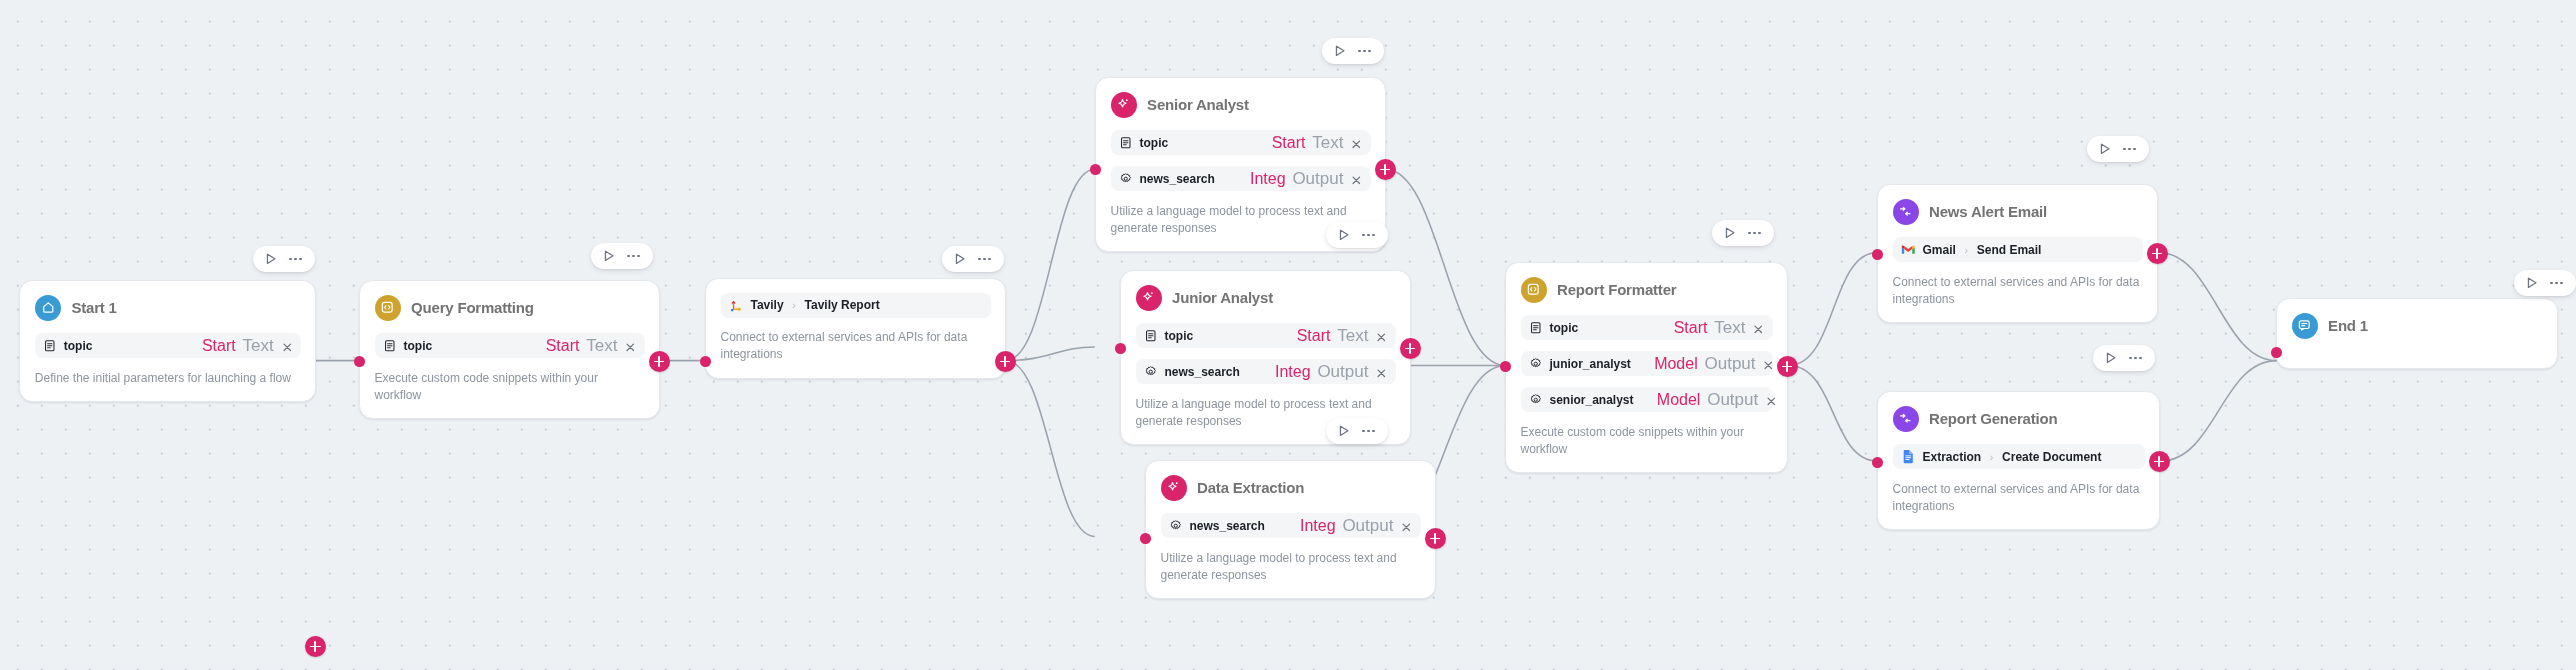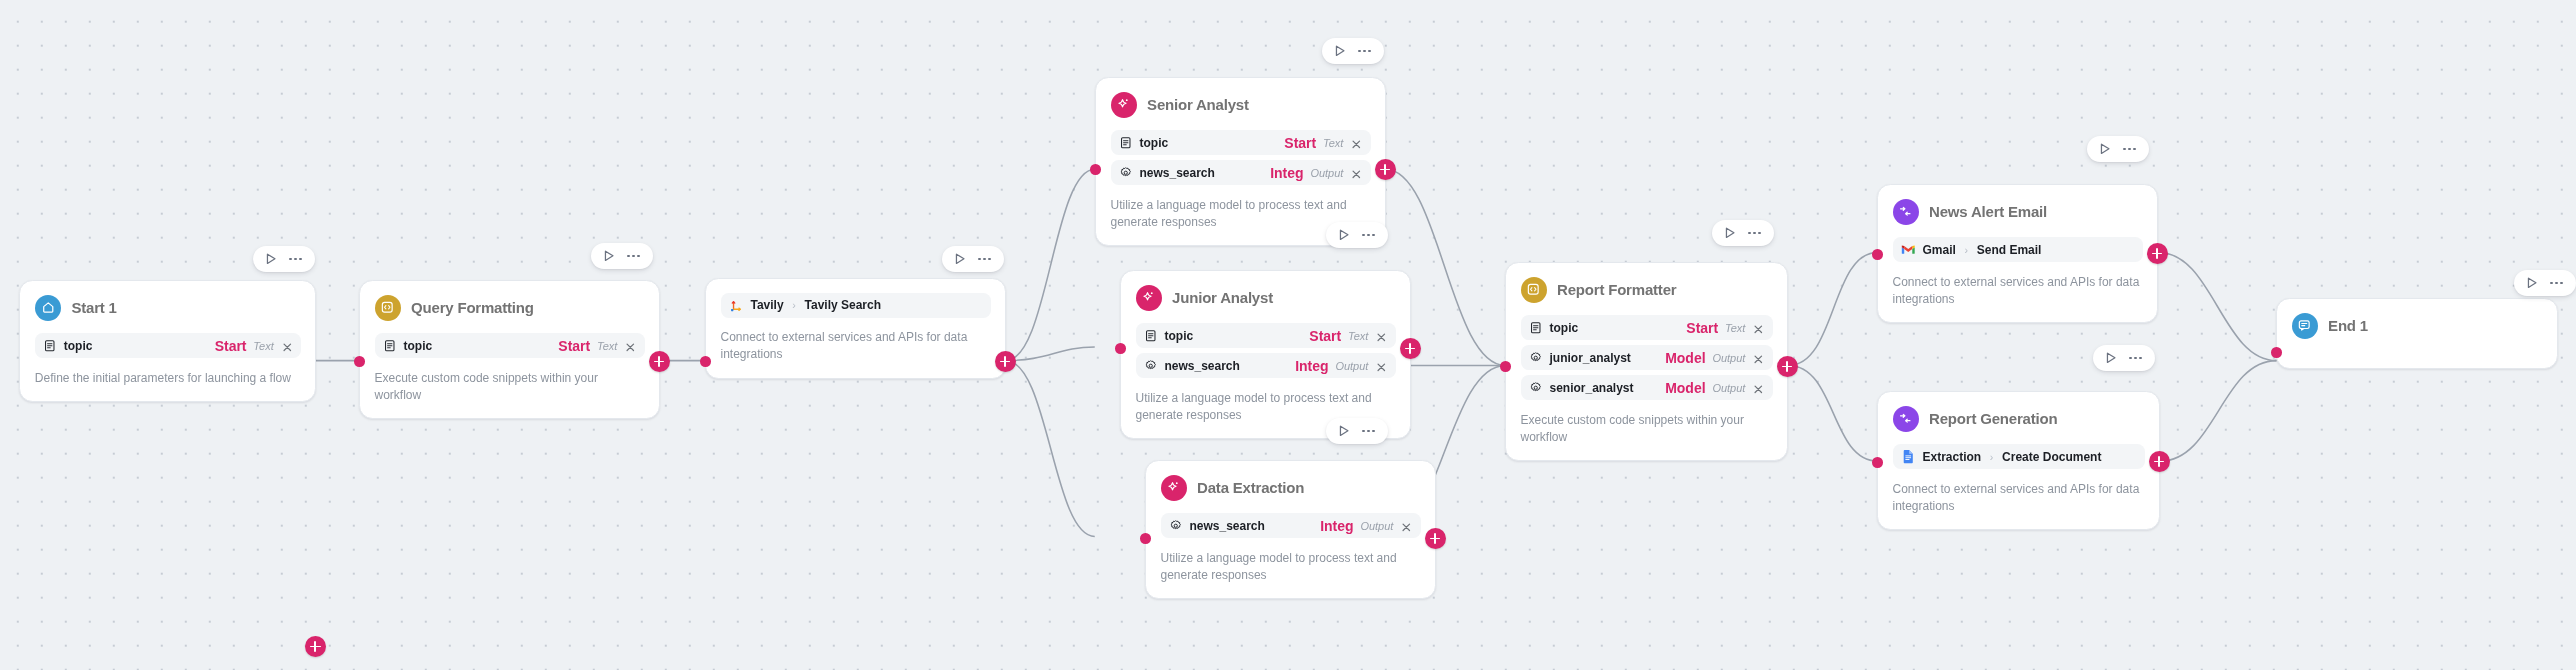--- a/index.html
+++ b/index.html
@@ -37,37 +37,37 @@
     display: flex; align-items: center; justify-content: center;
     flex: 0 0 auto;
   }
   .badge svg { display: block; }
   .badge-blue   { background: #3a9bd4; }
   .badge-gold   { background: #cda32e; }
   .badge-purple { background: #8b46e8; }
   .badge-pink   { background: #d9246b; }
 
   
-  .rows { display: flex; flex-direction: column; gap: 5px; }
+  .rows { display: flex; flex-direction: column; gap: 11px; }
   .row {
     display: flex; align-items: center;
     background: #f3f5f7;
     border-radius: 7.7px;
     height: 25px;
     padding: 0 7.7px 0 8.7px;
     gap: 6.8px;
   }
   .row-ico { flex: 0 0 auto; display: flex; align-items: center; }
   .row-name {
     font-size: 12px; font-weight: 600; color: #1c1f25;
     white-space: nowrap;
   }
   .row-spacer { flex: 1 1 auto; min-width: 9.7px; }
-  .row-tag { font-size: 14px; font-weight: 700; color: #d9246b; white-space: nowrap; }
-  .row-type { font-size: 11px; font-weight: 400; color: #9aa1ab; white-space: nowrap; font-style: italic; }
+  .row-tag { font-size: 16px; font-weight: 400; color: #d9246b; white-space: nowrap; }
+  .row-type { font-size: 17px; font-weight: 400; color: #9aa1ab; white-space: nowrap; }
   .row-x { width: 12.6px; height: 12.6px; flex: 0 0 auto; opacity: .72; }
   .row-chevron { font-size: 10.6px; color: #b7bec7; padding: 0 1.9px; }
 
   .node-desc {
     margin-top: 11.6px;
     font-size: 12px;
     line-height: 1.42;
     color: #8d949e;
   }
 
@@ -350,21 +350,21 @@
           <svg class="tavily-ico" viewBox="0 0 16 16">
             <path d="M5 12.5 V4.2" stroke="#f26522" stroke-width="1.5" stroke-linecap="round"></path>
             <path d="M3.6 5.6 L5 4.1 L6.4 5.6" fill="none" stroke="#e8322a" stroke-width="1.4" stroke-linecap="round" stroke-linejoin="round"></path>
             <path d="M5 12.4 H12.2" stroke="#f7a81b" stroke-width="1.5" stroke-linecap="round"></path>
             <path d="M10.9 11.1 L12.4 12.4 L10.9 13.7" fill="none" stroke="#f7a81b" stroke-width="1.4" stroke-linecap="round" stroke-linejoin="round"></path>
             <rect x="2.3" y="12.1" width="2.5" height="2.5" rx=".4" fill="#2f7fe0"></rect>
           </svg>
         </span>
         <span class="row-name">Tavily</span>
         <span class="row-chevron">›</span>
-        <span class="row-name">Tavily Search</span>
+        <span class="row-name">Tavily Report</span>
         <span class="row-spacer"></span>
       </div>
     </div>
     <div class="node-desc">Connect to external services and APIs for data integrations</div>
     <div class="handle-in" style="top:77px;"></div>
     <div class="handle-plus" style="top:72px;"></div>
   </div>
 
   <div class="node" id="n-senior" style="left:1095px; top:77px; width:291px;">
     <div class="node-head">

